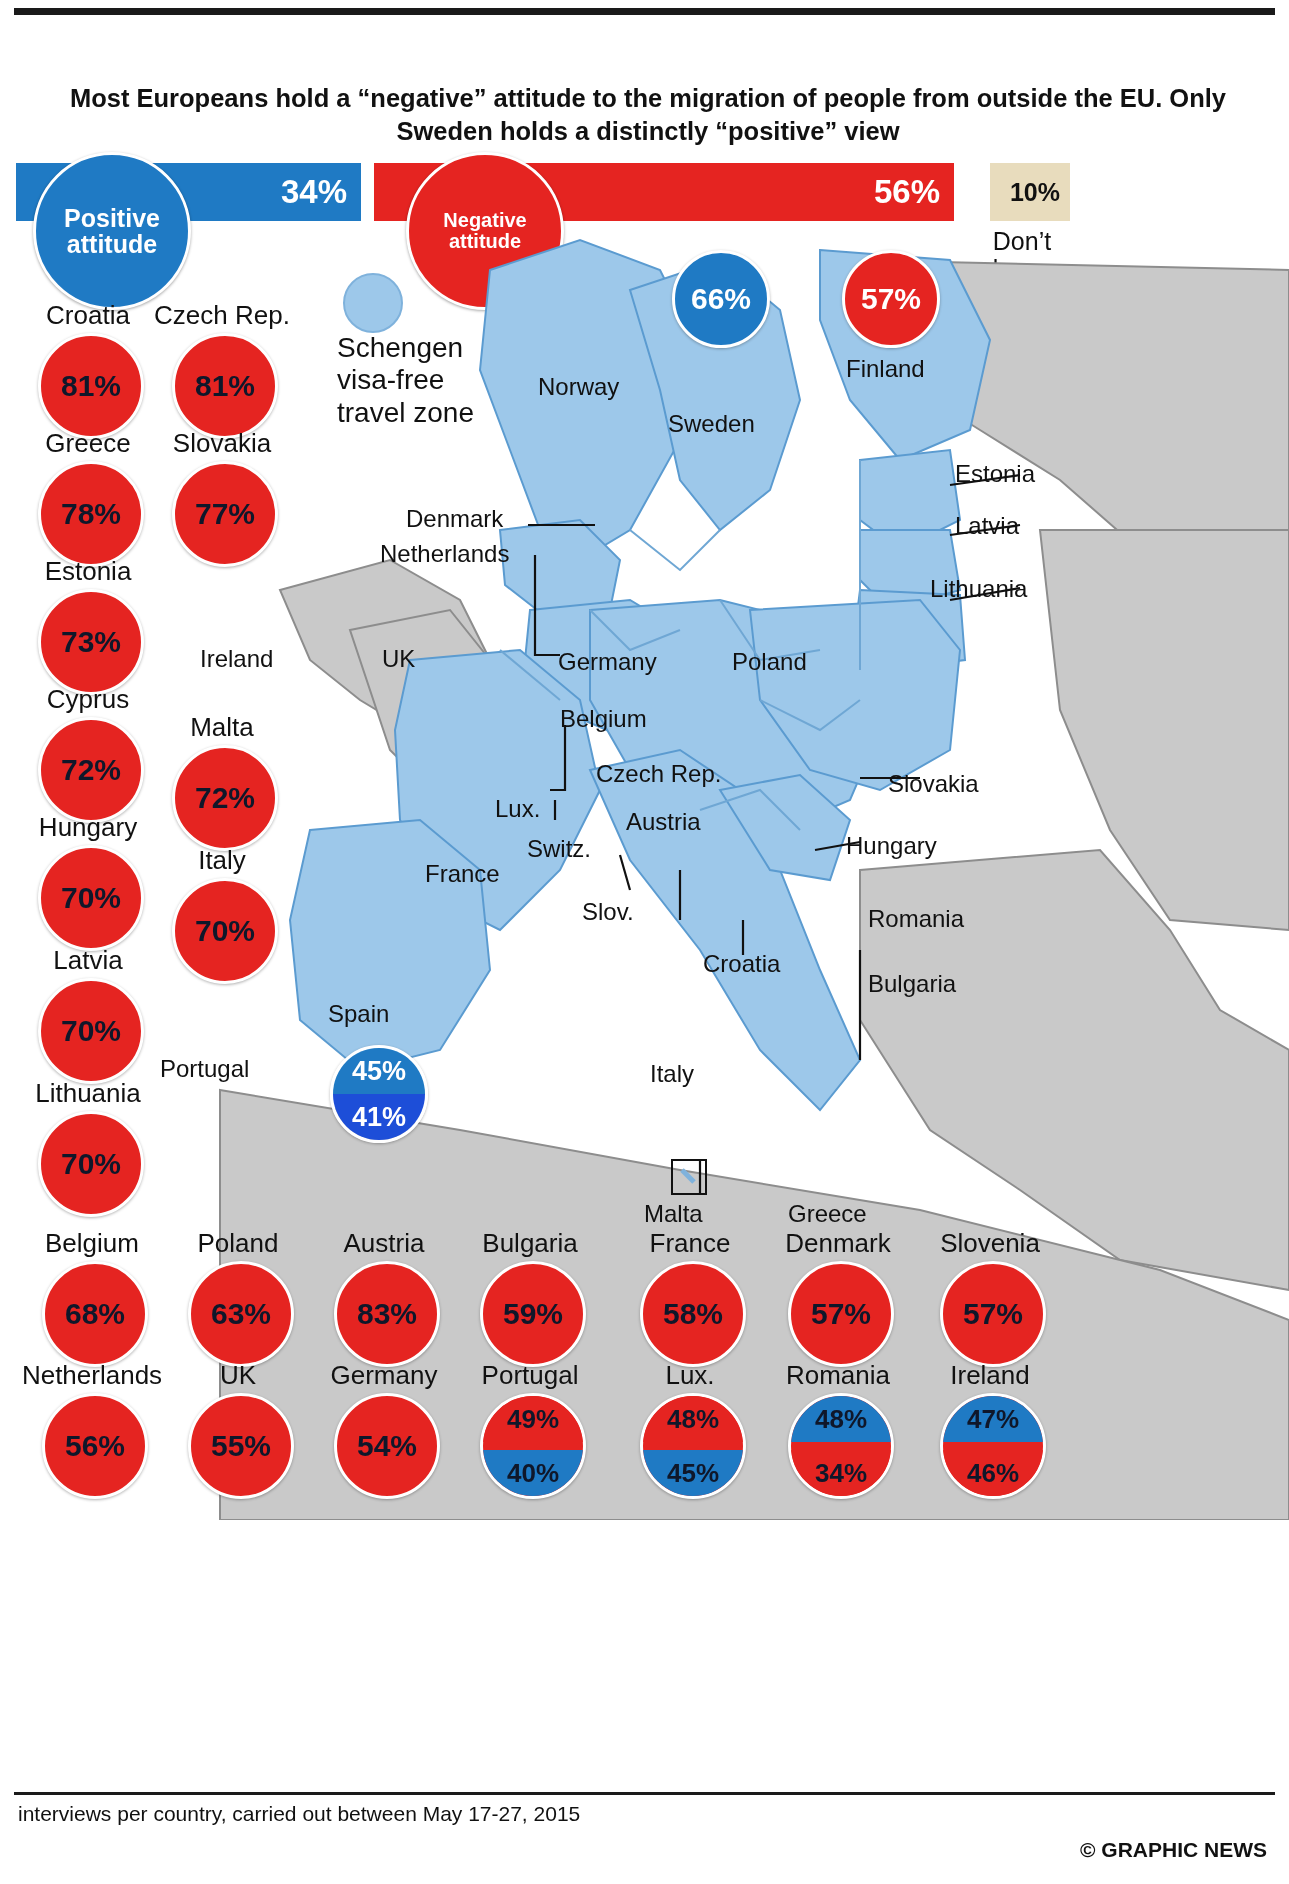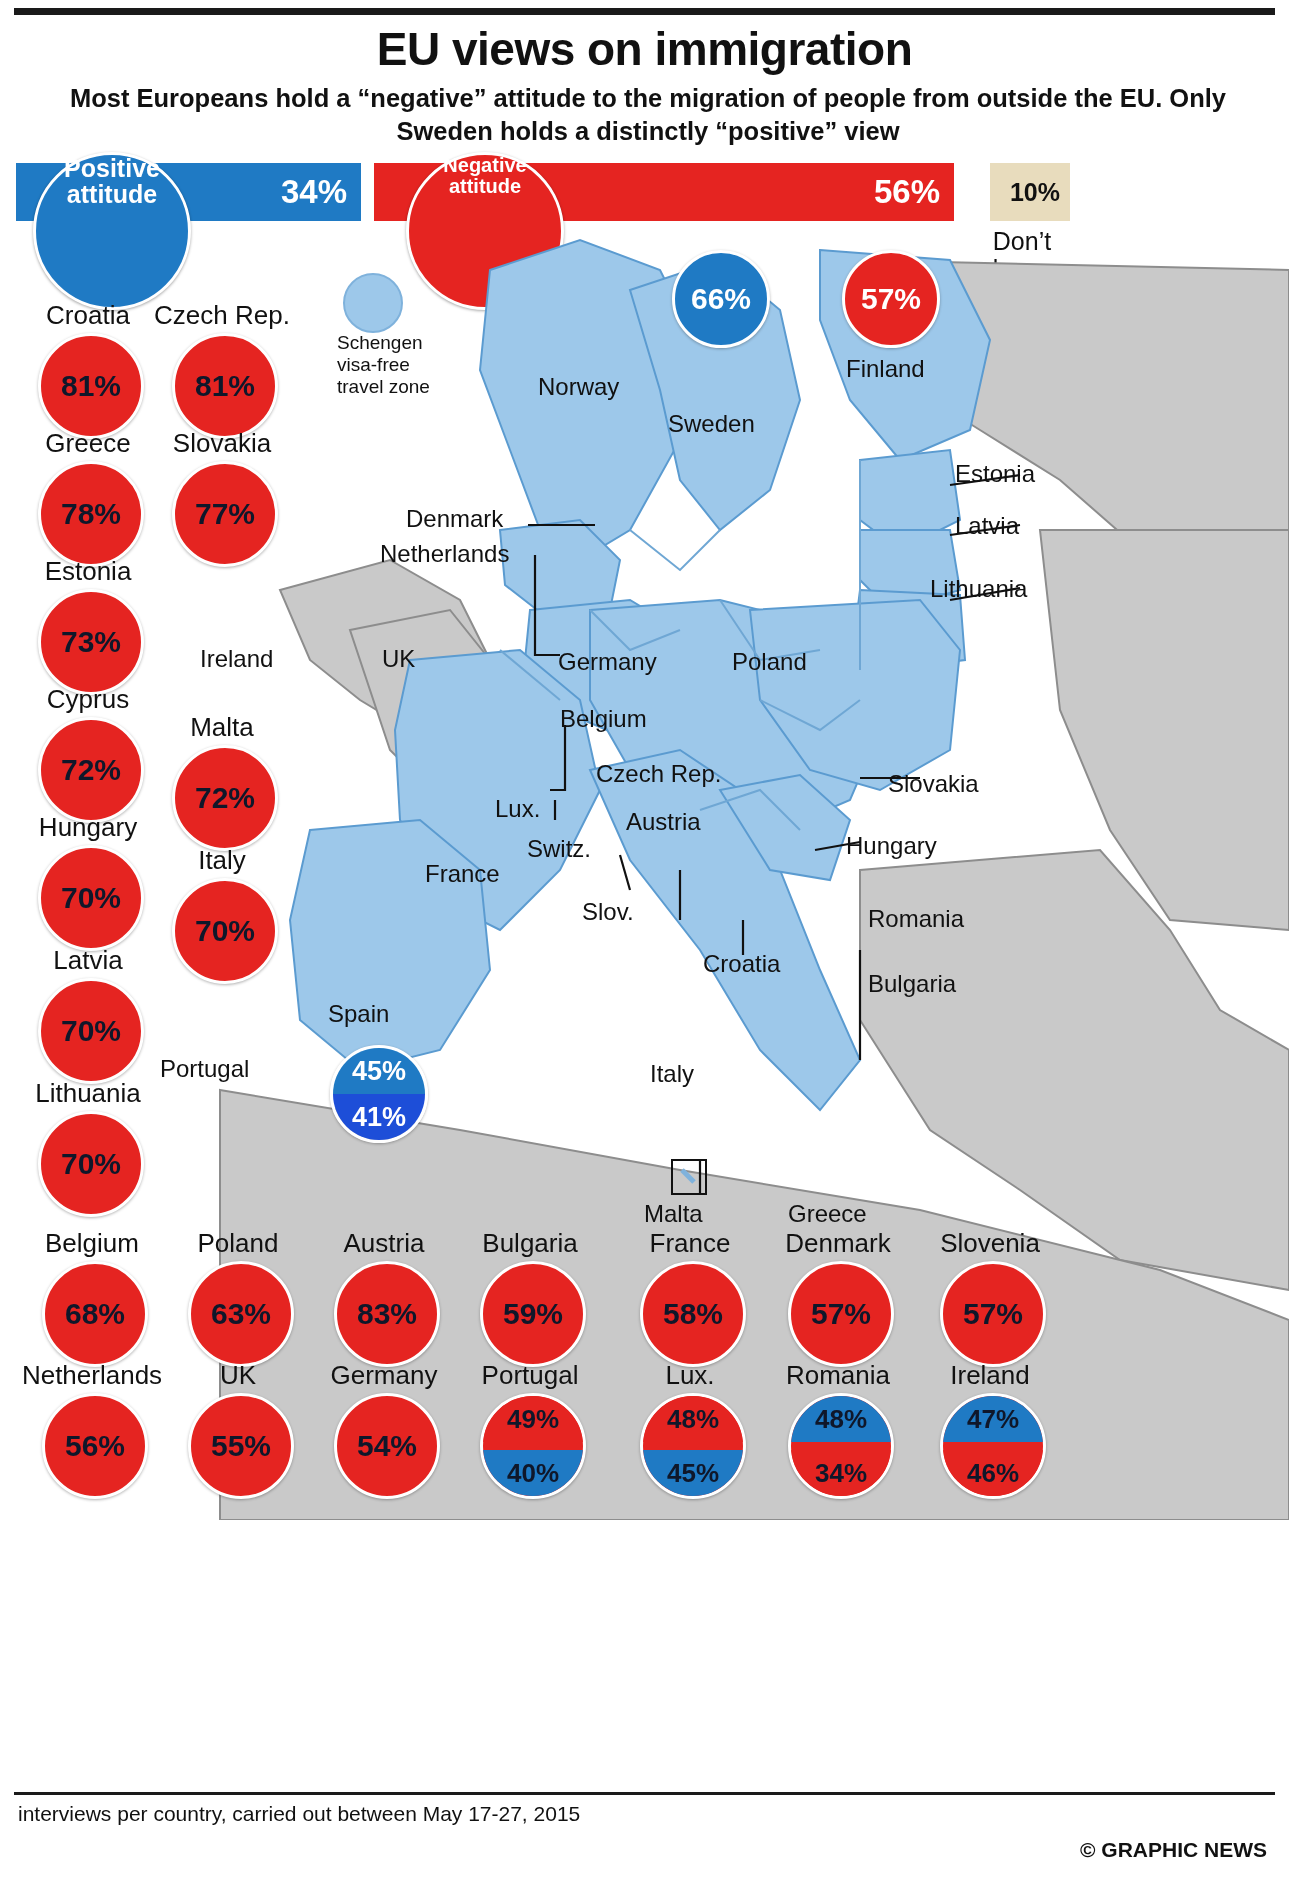--- a/index.html
+++ b/index.html
@@ -35,33 +35,33 @@
   }
   .bar-dk .bar-val{color:#111;font-size:25px;right:10px;top:15px;}
   .dk-label{
     position:absolute;left:962px;top:228px;width:120px;text-align:center;
     font-size:25px;line-height:1.1;color:#111;
   }
 
   .circ-legend{
     position:absolute;border-radius:50%;border:3px solid #fff;
     color:#fff;font-weight:bold;text-align:center;
-    display:flex;align-items:flex-start;justify-content:center;
+    display:flex;align-items:center;justify-content:center;
     box-shadow:0 1px 3px rgba(0,0,0,.35);
     line-height:1.05;
   }
   .lg-pos{left:33px;top:152px;width:152px;height:152px;background:#1f7ac4;font-size:25px;}
   .lg-neg{left:406px;top:152px;width:152px;height:152px;background:#e52421;font-size:20px;}
 
   .schengen-dot{
     position:absolute;left:343px;top:273px;width:56px;height:56px;border-radius:50%;
     background:#9dc8ea;border:2px solid #7fb2dc;
   }
   .schengen-label{
-    position:absolute;left:337px;top:332px;width:190px;font-size:19px;line-height:1.16;color:#111;
+    position:absolute;left:337px;top:332px;width:190px;font-size:28px;line-height:1.16;color:#111;
   }
 
   
   .mapwrap{position:absolute;left:160px;top:230px;width:1129px;height:1290px;}
   .mapwrap svg{display:block;}
   .maplabel{
     position:absolute;font-size:24px;color:#111;white-space:nowrap;
   }
 
   
@@ -100,21 +100,20 @@
   .rule{position:absolute;left:14px;top:1792px;width:1261px;height:3px;background:#1a1a1a;}
   .source{position:absolute;left:18px;top:1800px;width:950px;font-size:21px;line-height:1.35;color:#111;}
   .credit{position:absolute;right:22px;top:1838px;font-size:21px;font-weight:bold;color:#111;}
 </style>
 </head>
 <body>
 
 <div class="frame">
 
   <div class="topbar"></div>
-  <div class="title">EU views on immigration</div>
   <div class="subtitle">Most Europeans hold a “negative” attitude to the migration of people from outside the EU. Only Sweden holds a distinctly “positive” view</div>
 
   <div class="bar bar-pos">
     <span class="bar-val">34%</span>
   </div>
   <div class="bar bar-neg">
     <span class="bar-val">56%</span>
   </div>
   <div class="bar bar-dk">
     <span class="bar-val">10%</span>

